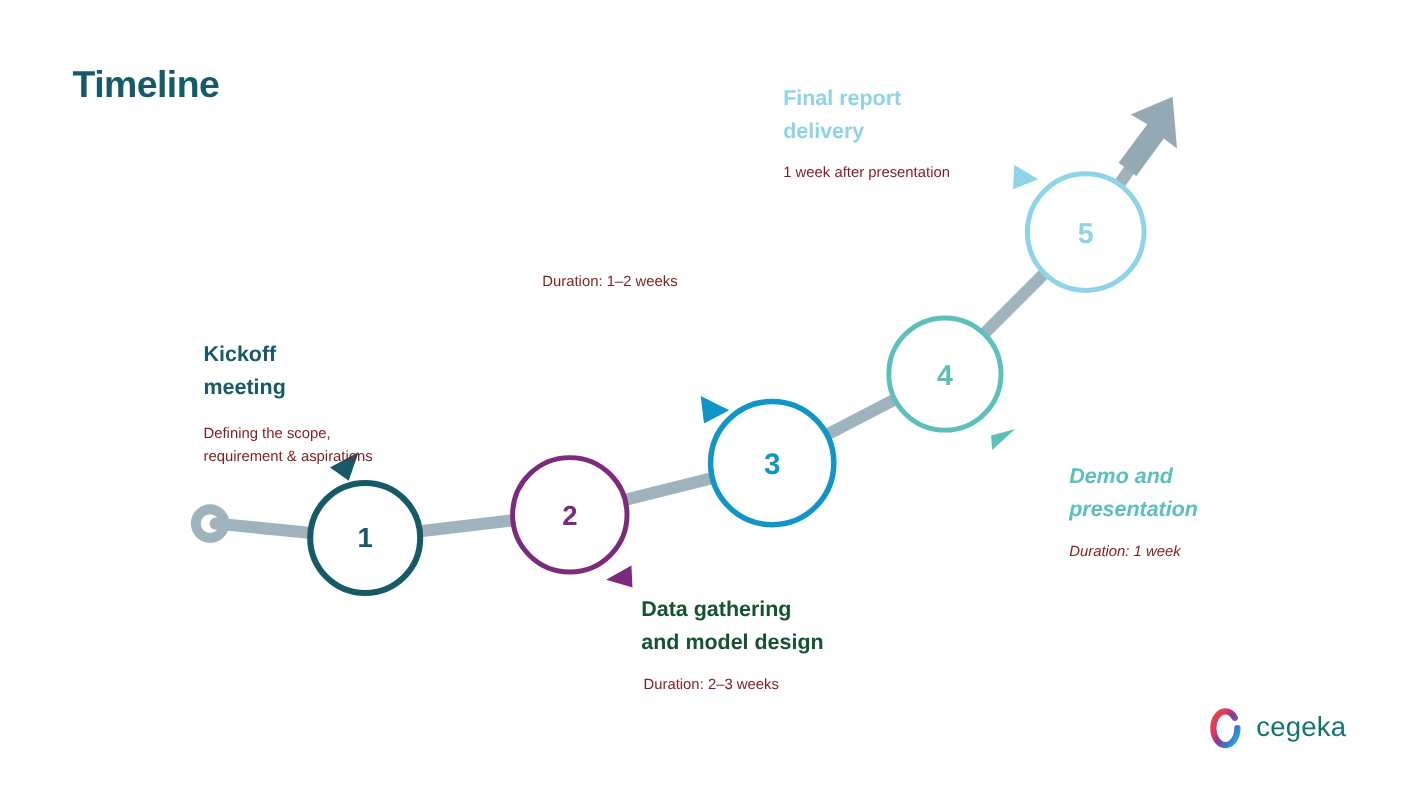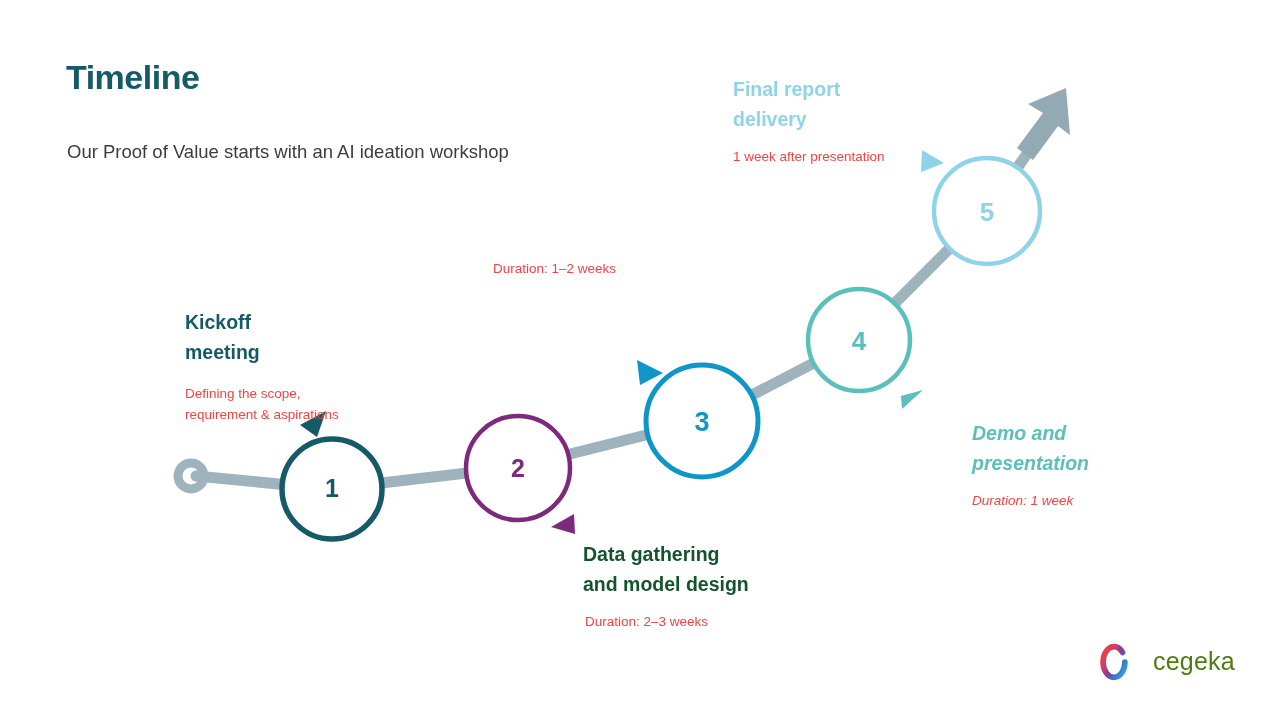--- a/index.html
+++ b/index.html
@@ -56,74 +56,72 @@
   }
   .ms-title {
     font-weight: bold;
     font-size: 19.5px;
     line-height: 1.53;
     margin: 0;
     white-space: pre-line;
   }
   .ms-desc {
     font-size: 13.5px;
-    color: #ef4444;
+    color: #7f1d1d;
     line-height: 1.55;
     margin: 0;
     white-space: pre-line;
   }
 
   #ms1 { left: 185px; top: 284px; margin-top: 24px; }
   #ms1 .ms-title { color: #165a68; }
   #ms1 .ms-desc  { margin-top: 16px; }
 
   #ms2 { left: 583px; top: 540px; }
   #ms2 .ms-title { color: #14532d; }
   #ms2 .ms-desc  { margin-top: 12px; margin-left: 2px; }
 
   #ms3 { left: 493px; top: 238px; }
   #ms3 .ms-title { color: #0f95c8; }
-  #ms3 .ms-desc  { margin-top: 21px; }
+  #ms3 .ms-desc  { margin-top: 8px; }
 
   #ms4 { left: 972px; top: 419px; font-style: italic; }
   #ms4 .ms-title { color: #5bc0bc; }
   #ms4 .ms-desc  { margin-top: 12px; }
 
-  #ms5 { left: 733px; top: 75px; }
+  #ms5 { left: 712px; top: 75px; }
   #ms5 .ms-title { color: #8fd3e8; }
   #ms5 .ms-desc  { margin-top: 12px; }
 
   
   .logo {
     position: absolute;
     left: 1093px;
     top: 638px;
     width: 135px;
     height: 48px;
     display: flex;
     align-items: center;
     gap: 7px;
   }
   .logo-mark { width: 42px; height: 42px; flex: none; }
   .logo-word {
     font-size: 25px;
-    color: #4d7c0f;
+    color: #0f766e;
     letter-spacing: 0.2px;
     line-height: 1;
     padding-bottom: 2px;
-    margin-left: 11px;
   }
 </style>
 </head>
 <body>
 
 <div class="slide">
 
   <h1 class="page-title">Timeline</h1>
-  <p class="page-subtitle">Our Proof of Value starts with an AI ideation workshop</p>
 
   <svg class="timeline-canvas" viewBox="0 0 1280 720">
 
     <path d="M 196 476 L 330 489 L 518 467 L 702 421 L 858 340 L 987 211 L 1043 131" fill="none" stroke="#9fb3bd" stroke-width="11" stroke-linecap="round" stroke-linejoin="round"></path>
 
     <polygon points="1066,88 1028,104 1043,113 1017,148 1033,160 1058,126 1070,135" fill="#93a9b4"></polygon>
 
     <circle cx="191" cy="476" r="13" fill="none" stroke="#9fb3bd" stroke-width="9"></circle>
 
     <g>

